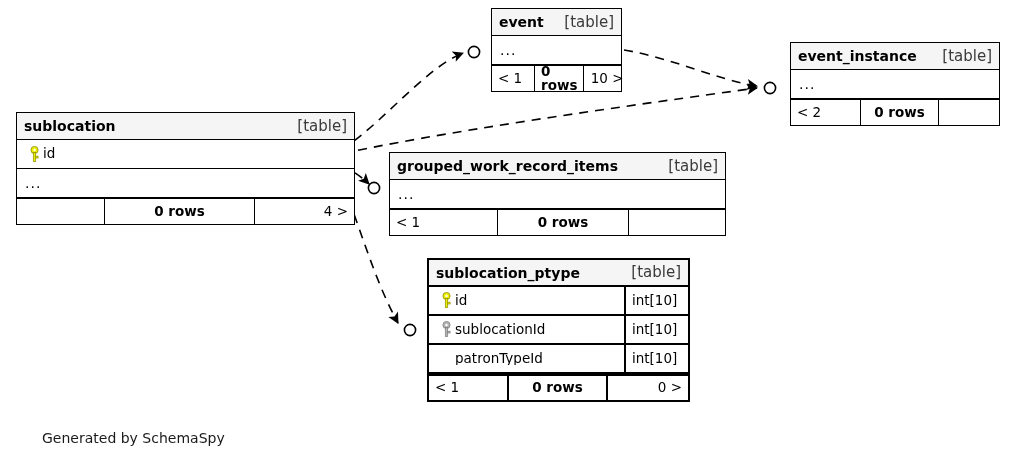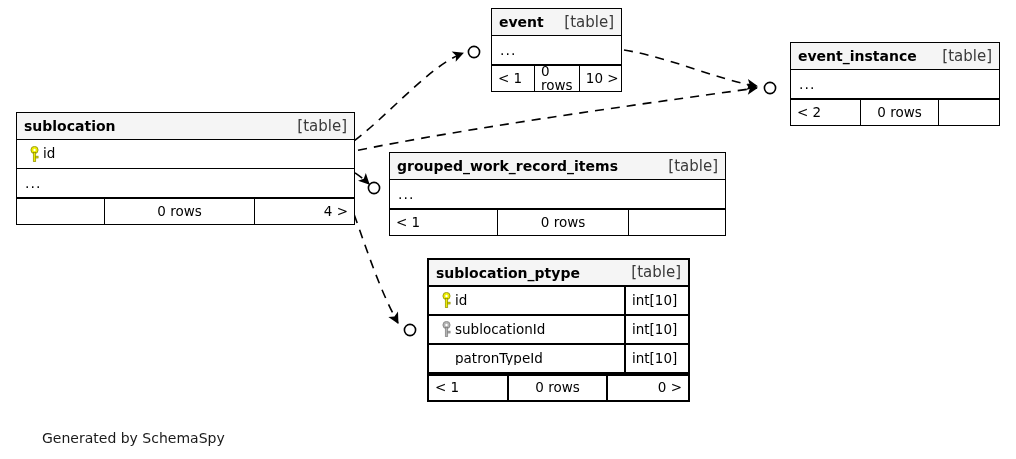--- a/index.html
+++ b/index.html
@@ -121,21 +121,21 @@
     box-sizing: border-box;
     display: flex;
     align-items: center;
     font-size: 13.5px;
     padding: 0 6px;
     border-right: 1px solid #000000;
   }
   .focal .f-cell { border-right-width: 2px; }
   .f-cell:last-child { border-right: none; }
   .f-left   { justify-content: flex-start; }
-  .f-center { justify-content: center; }
+  .f-center { justify-content: center; font-weight: bold; }
   .f-right  { justify-content: flex-end; }
 
   
   .caption {
     position: absolute;
     left: 18px;
     top: 430px;
     font-size: 14px;
     color: #1a1a1a;
     white-space: nowrap;

